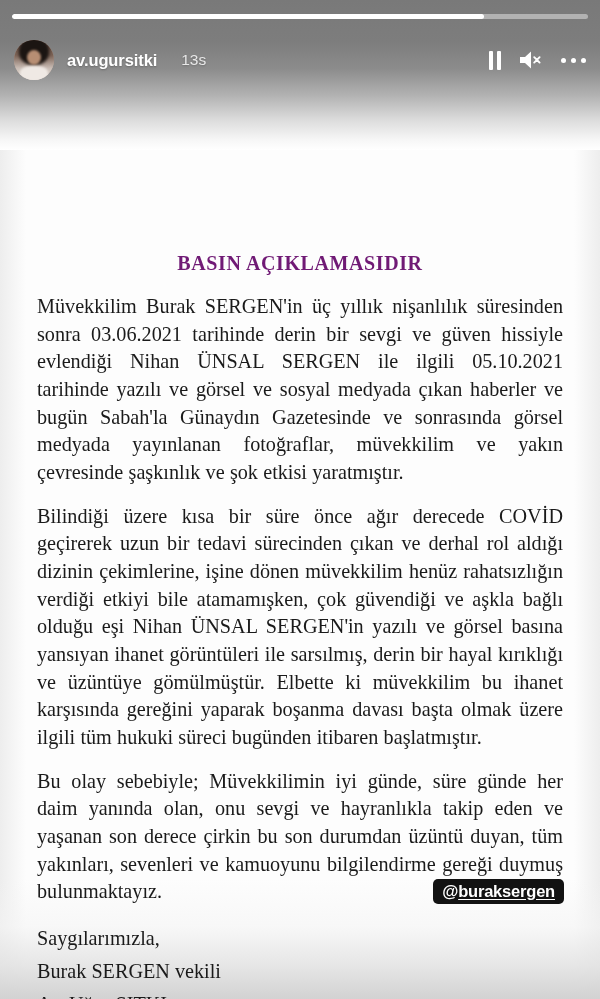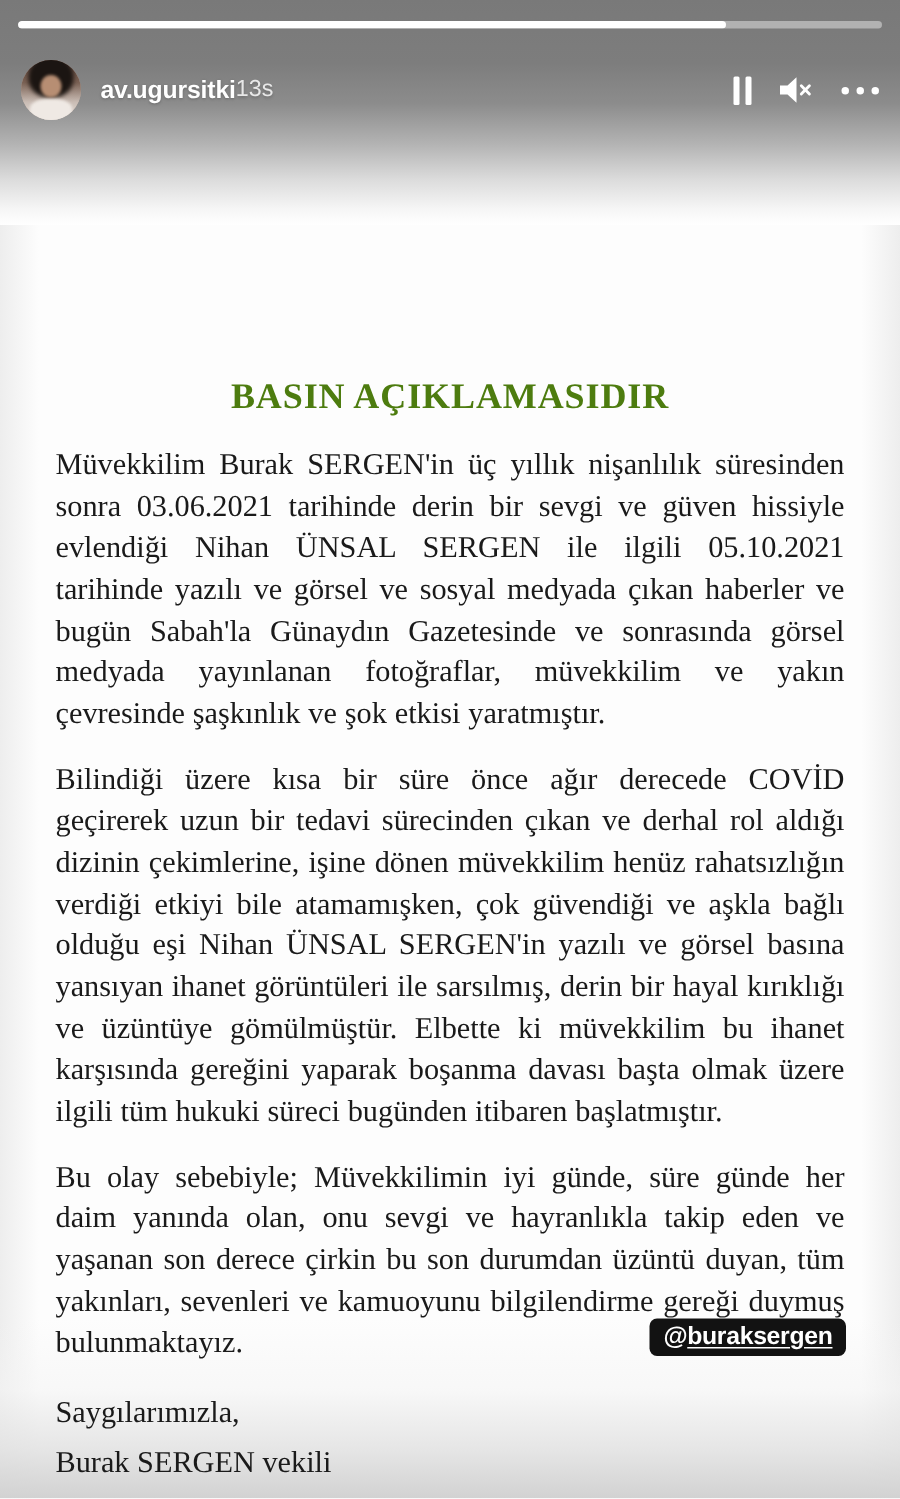--- a/index.html
+++ b/index.html
@@ -124,21 +124,21 @@
   .username {
     margin-left: 13px;
     color: #ffffff;
     font-size: 16.5px;
     font-weight: bold;
     letter-spacing: -0.1px;
     text-shadow: 0 1px 2px rgba(0,0,0,0.25);
     white-space: nowrap;
   }
   .timestamp {
-    margin-left: 0;
+    margin-left: 24px;
     color: rgba(255,255,255,0.82);
     font-size: 15.5px;
     font-weight: normal;
     text-shadow: 0 1px 2px rgba(0,0,0,0.2);
   }
   .header-spacer { flex: 1 1 auto; }
   .header-controls {
     display: flex;
     align-items: center;
     gap: 17px;
@@ -177,23 +177,23 @@
   .document {
     position: absolute;
     left: 37px;
     top: 252px;
     width: 526px;
   }
   .doc-title {
     text-align: center;
     font-family: "Liberation Serif", serif;
     font-weight: bold;
-    font-size: 24px;
+    font-size: 20px;
     letter-spacing: 0.6px;
-    color: #4d7c0f;
+    color: #701a75;
     margin: 0 0 18px 0;
   }
   .doc-p {
     font-family: Liberation Serif, serif;
     font-size: 20.2px;
     line-height: 1.37;
     color: #1a1a1a;
     text-align: justify;
     margin: 0 0 16px 0;
     word-spacing: 0.2px;

